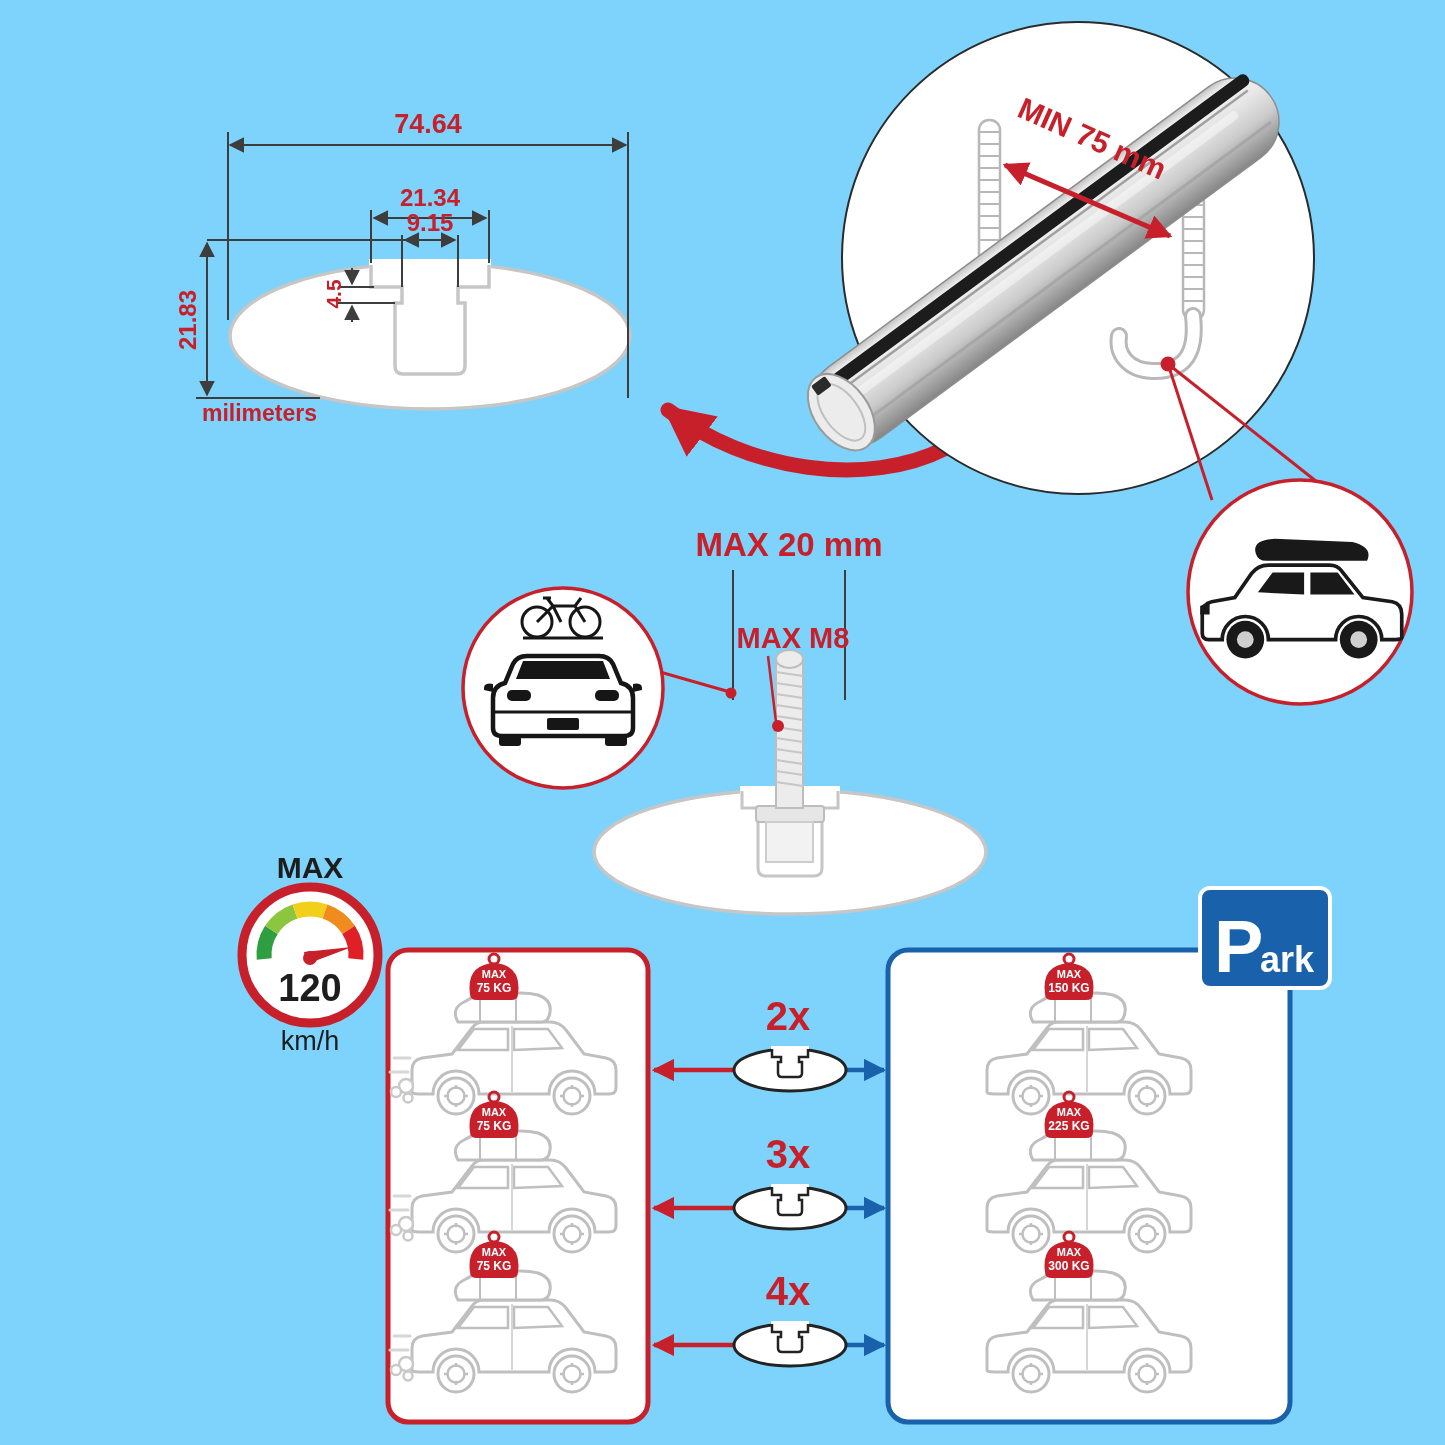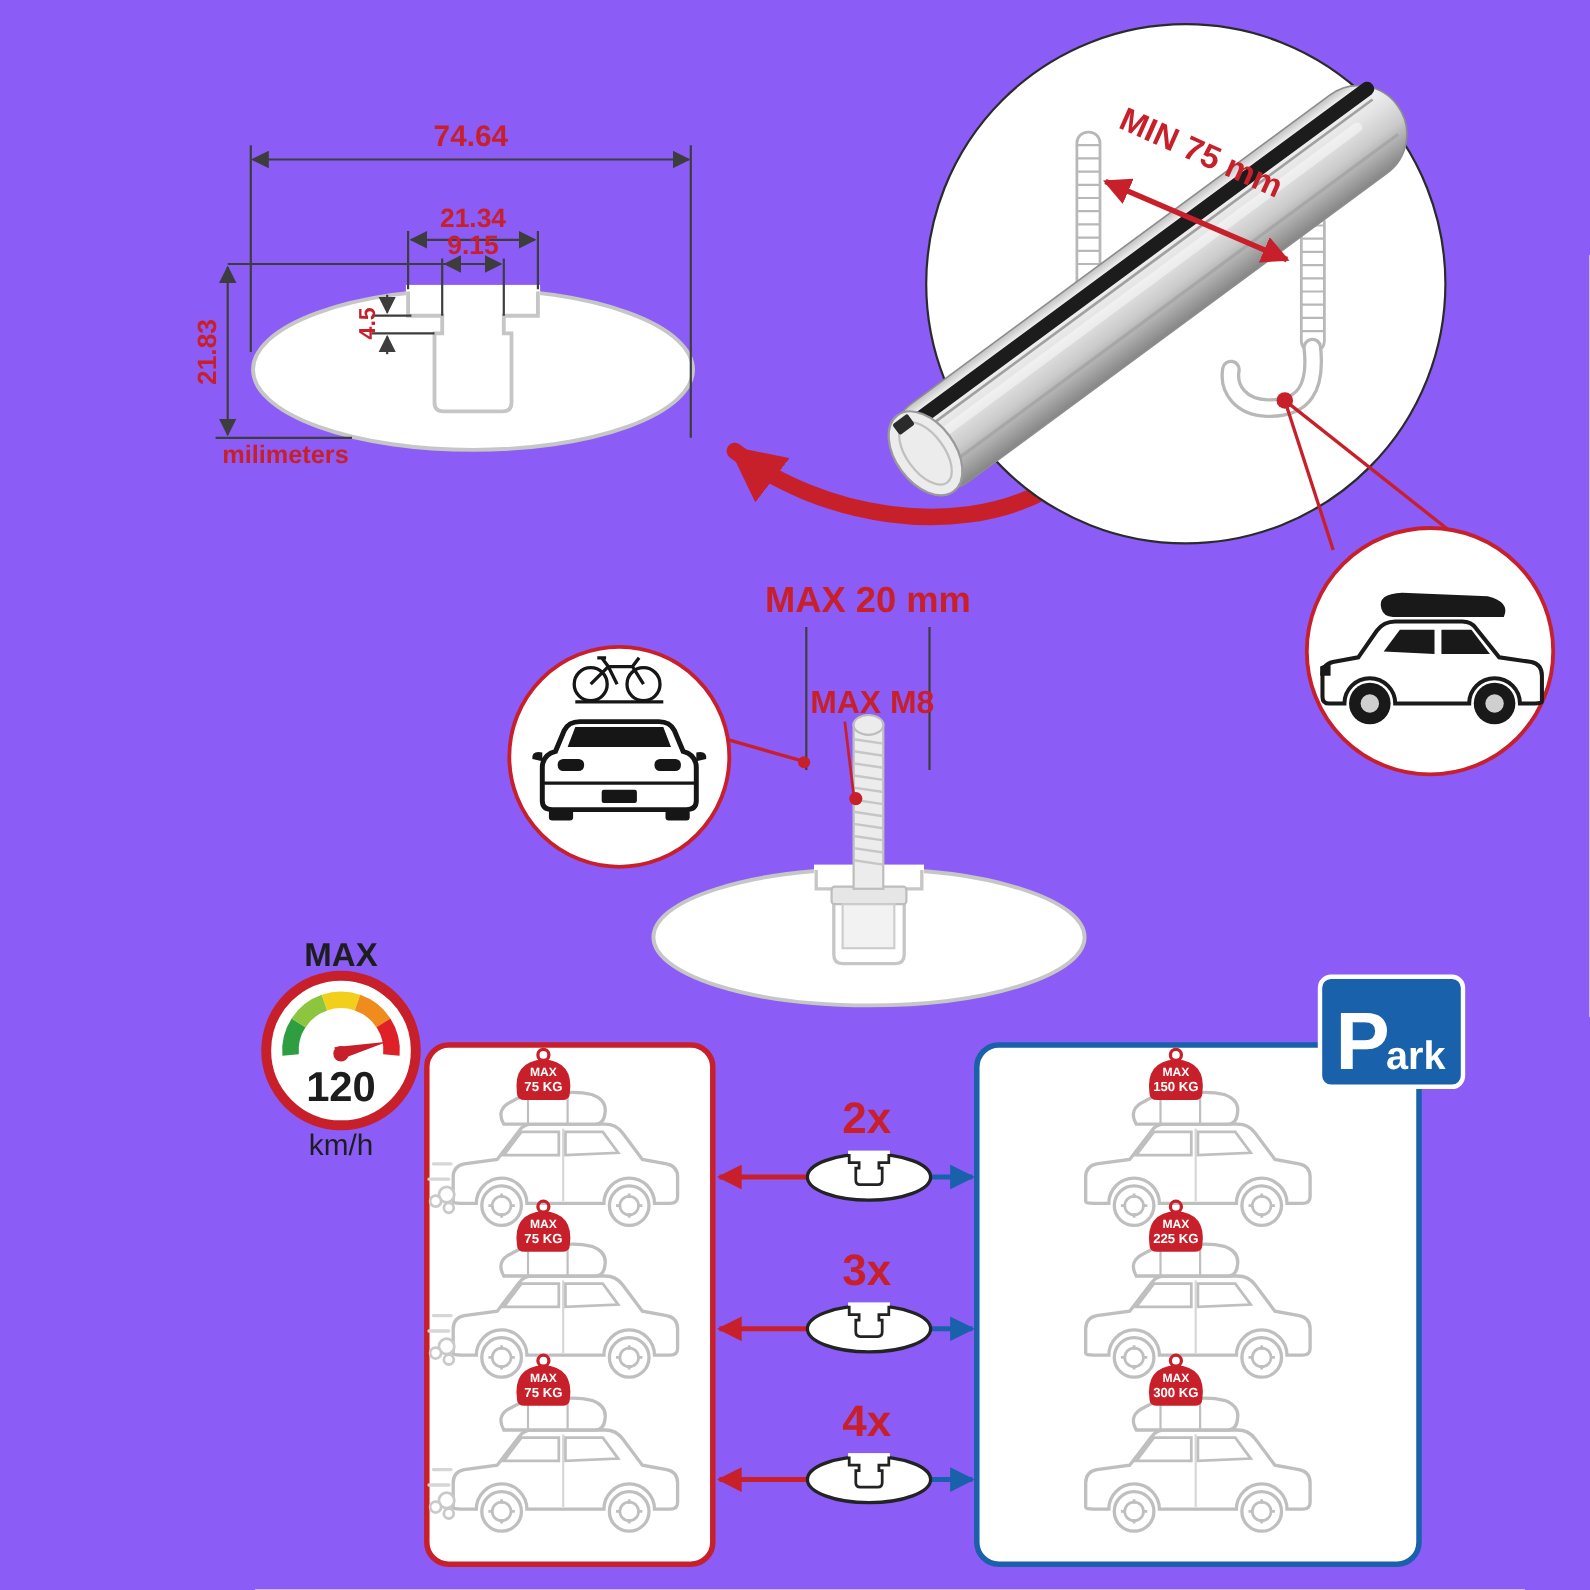--- a/index.html
+++ b/index.html
@@ -1,16 +1,16 @@
 <!DOCTYPE html>
 <html><head>
 <meta charset="utf-8">
 <style>
   html,body{margin:0;padding:0;background:#ffffff}
-  .stage{position:relative;width:1445px;height:1445px;background:#8b5cf6;overflow:hidden}
+  .stage{position:relative;width:1445px;height:1445px;background:#7dd3fc;overflow:hidden}
   svg{display:block}
   text{font-family:"Liberation Sans","DejaVu Sans",sans-serif}
   .red{fill:#c8202b}
   .dark{fill:#1d1d1d}
   .white{fill:#ffffff}
   .b{font-weight:700}
 </style>
 </head>
 <body>
 

